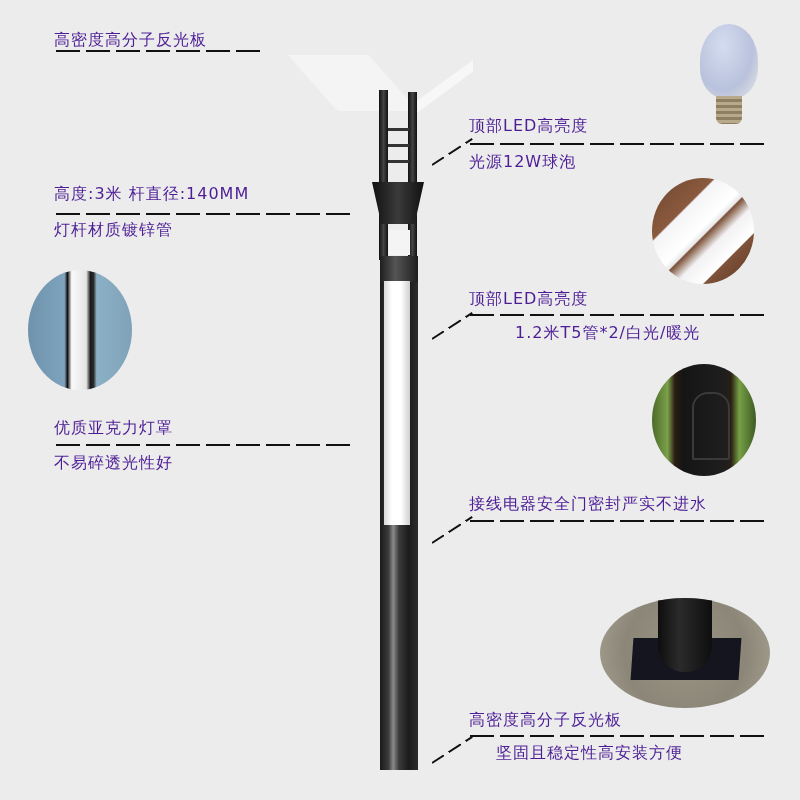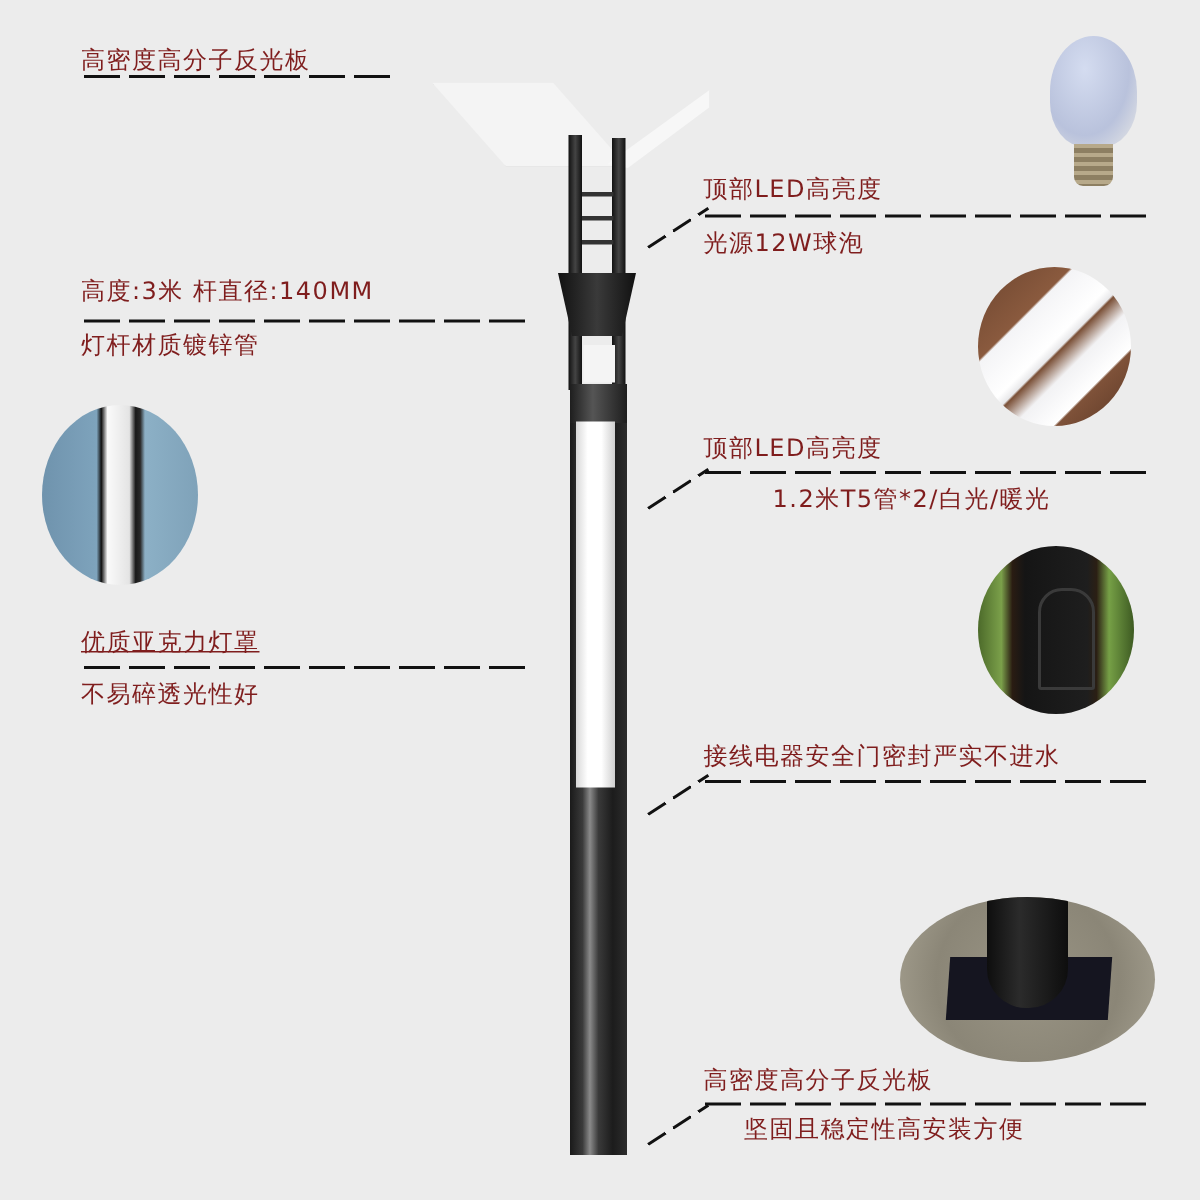--- a/index.html
+++ b/index.html
@@ -5,21 +5,21 @@
     html, body { margin: 0; padding: 0; }
     body {
       width: 800px; height: 800px; position: relative; overflow: hidden;
       background: #ececec;
       font-family: "DejaVu Sans", "Liberation Sans", sans-serif;
       color: #111;
     }
     .abs { position: absolute; }
     .label {
       position: absolute; font-size: 16px; line-height: 20px;
-      letter-spacing: 1px; white-space: nowrap; color: #7f1d1d;
+      letter-spacing: 1px; white-space: nowrap; color: #4c1d95;
     }
     .dash {
       position: absolute; height: 2px;
       background: repeating-linear-gradient(to right, #111 0 24px, transparent 24px 30px);
     }
     .slash {
       position: absolute; height: 2px; background:
         repeating-linear-gradient(to right, #111 0 14px, transparent 14px 20px);
       transform-origin: left center;
     }
@@ -54,21 +54,21 @@
 
 <div class="label" style="left:54px;top:30px;">高密度高分子反光板</div>
 <div class="dash" style="left:56px;top:50px;width:204px;"></div>
 
 <div class="label" style="left:54px;top:184px;">高度:3米 杆直径:140MM</div>
 <div class="dash" style="left:56px;top:213px;width:294px;"></div>
 <div class="label" style="left:54px;top:220px;text-align:right;">灯杆材质镀锌管</div>
 
 <div class="circle" style="left:28px;top:270px;width:104px;height:120px;background:linear-gradient(to right,#6f93ad 0%,#7ea3bc 35%,#0f0f0f 38%,#fafafa 42%,#e4e4e4 56%,#1a1a1a 60%,#2a2a2a 63%,#8cb0c6 66%,#7fa2b9 100%);"></div>
 
-<div class="label" style="left:54px;top:418px;text-decoration:underline;">优质亚克力灯罩</div>
+<div class="label" style="left:54px;top:418px;">优质亚克力灯罩</div>
 <div class="dash" style="left:56px;top:444px;width:294px;"></div>
 <div class="label" style="left:54px;top:453px;">不易碎透光性好</div>
 
 <div class="abs" style="left:288px;top:55px;width:130px;height:56px;background:#f4f4f4;box-shadow:0 1px 0 #cfcfcf;clip-path:polygon(0 0,62% 0,100% 100%,38% 100%);"></div>
 <div class="abs" style="left:405px;top:60px;width:68px;height:52px;background:#f7f7f7;clip-path:polygon(100% 0,100% 22%,20% 100%,0 95%);"></div>
 
 <div class="rail" style="left:379px;top:90px;height:170px;"></div>
 <div class="rail" style="left:408px;top:92px;height:168px;"></div>
 <div class="rung" style="left:388px;top:128px;width:21px;"></div>
 <div class="rung" style="left:388px;top:144px;width:21px;"></div>

